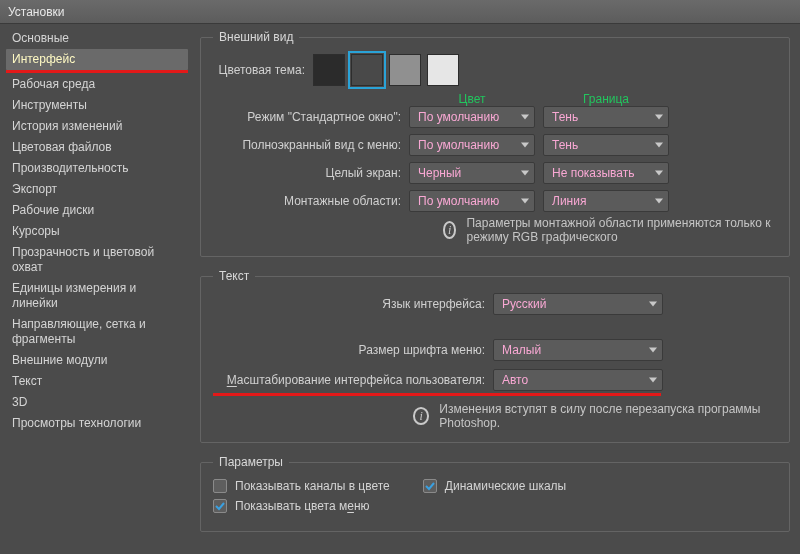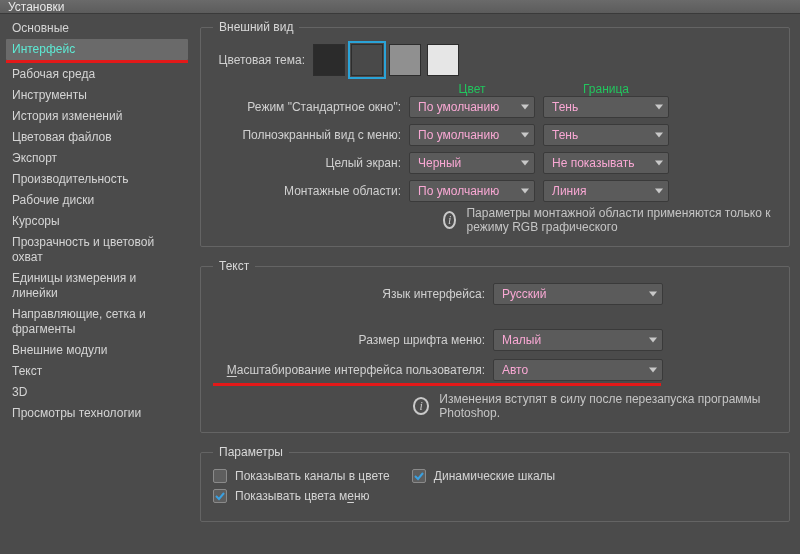--- a/index.html
+++ b/index.html
@@ -1,21 +1,21 @@
 <!DOCTYPE html>
 <html><head>
 <meta charset="utf-8">
 <style>
   * { box-sizing: border-box; margin: 0; padding: 0; font-family: "Segoe UI", Tahoma, sans-serif; }
   body { background: #4b4b4b; width: 800px; height: 554px; overflow: hidden; color: #d8d8d8; font-size: 12px; }
-  .titlebar { height: 14px; background: linear-gradient(#6a6a6a,#5c5c5c); border-bottom: 1px solid #3a3a3a; padding: 0 8px; display: flex; align-items: center; font-size: 12px; color: #e8e8e8; }
+  .titlebar { height: 24px; background: linear-gradient(#6a6a6a,#5c5c5c); border-bottom: 1px solid #3a3a3a; padding: 0 8px; display: flex; align-items: center; font-size: 12px; color: #e8e8e8; }
   .main { display: flex; height: 424px; }
   .sidebar { width: 190px; background: #4b4b4b; padding: 4px 2px 4px 6px; }
   .sidebar-item { padding: 3px 6px; cursor: pointer; color: #d4d4d4; font-size: 12px; line-height: 15px; border-radius: 1px; }
-  .sidebar-item.active { background: #6a6a6a; color: #5eead4; }
+  .sidebar-item.active { background: #6a6a6a; color: #fef9c3; }
   .red-underline { height: 3px; background: #e31919; margin: 0 0 1px 0; }
   .content { flex: 1; padding: 6px 10px 10px 10px; position: relative; }
   fieldset { border: 1px solid #646464; border-radius: 2px; margin-bottom: 12px; padding: 10px 12px 12px 12px; }
   legend { padding: 0 6px; font-size: 12px; color: #d8d8d8; }
   .row { display: flex; align-items: center; margin-bottom: 6px; }
   .label { text-align: right; padding-right: 8px; white-space: nowrap; color: #d0d0d0; }
   .swatches { display: flex; gap: 6px; }
   .swatch { width: 32px; height: 32px; border: 1px solid #2d2d2d; cursor: pointer; }
   .swatch.sel { outline: 2px solid #2aa3d8; outline-offset: 1px; }
   .headers { display: flex; margin-left: 0; }
@@ -33,41 +33,41 @@
   .ui-scale-row { display: flex; align-items: center; margin-top: 8px; }
   .ui-scale-row .label { width: 280px; }
   .ui-scale-row .sel-wrap { width: 170px; }
   .red-under2 { height: 3px; background: #e31919; margin-top: 2px; margin-left: 0; width: 448px; }
   .chk-row { display: flex; align-items: center; gap: 8px; margin-bottom: 6px; }
   .chk { width: 14px; height: 14px; border: 1px solid #8a8a8a; background: #5e5e5e; display: inline-flex; align-items: center; justify-content: center; cursor: pointer; border-radius: 2px; }
   .chk svg { display: none; }
   .chk.checked { background: #5e5e5e; }
   .chk.checked svg { display: block; }
   .chk-label { color: #d4d4d4; cursor: pointer; }
-  .opts { display: flex; gap: 22px; }
+  .opts { display: flex; gap: 33px; }
   .underline-letter { text-decoration: underline; text-underline-offset: 2px; }
 </style>
 </head>
 <body>
 
 <div class="titlebar">
   <span>Установки</span>
 </div>
 
 <div class="main">
   <div class="sidebar">
     <div class="sidebar-item"><span>Основные</span></div>
     <div class="sidebar-item active"><span>Интерфейс</span></div>
     <div class="red-underline"></div>
     <div class="sidebar-item"><span>Рабочая среда</span></div>
     <div class="sidebar-item"><span>Инструменты</span></div>
     <div class="sidebar-item"><span>История изменений</span></div>
     <div class="sidebar-item"><span>Цветовая файлов</span></div>
+    <div class="sidebar-item"><span>Производительность</span></div>
     <div class="sidebar-item"><span>Экспорт</span></div>
-    <div class="sidebar-item"><span>Производительность</span></div>
     <div class="sidebar-item"><span>Рабочие диски</span></div>
     <div class="sidebar-item"><span>Курсоры</span></div>
     <div class="sidebar-item"><span>Прозрачность и цветовой охват</span></div>
     <div class="sidebar-item"><span>Единицы измерения и линейки</span></div>
     <div class="sidebar-item"><span>Направляющие, сетка и фрагменты</span></div>
     <div class="sidebar-item"><span>Внешние модули</span></div>
     <div class="sidebar-item"><span>Текст</span></div>
     <div class="sidebar-item"><span>3D</span></div>
     <div class="sidebar-item"><span>Просмотры технологии</span></div>
   </div>

